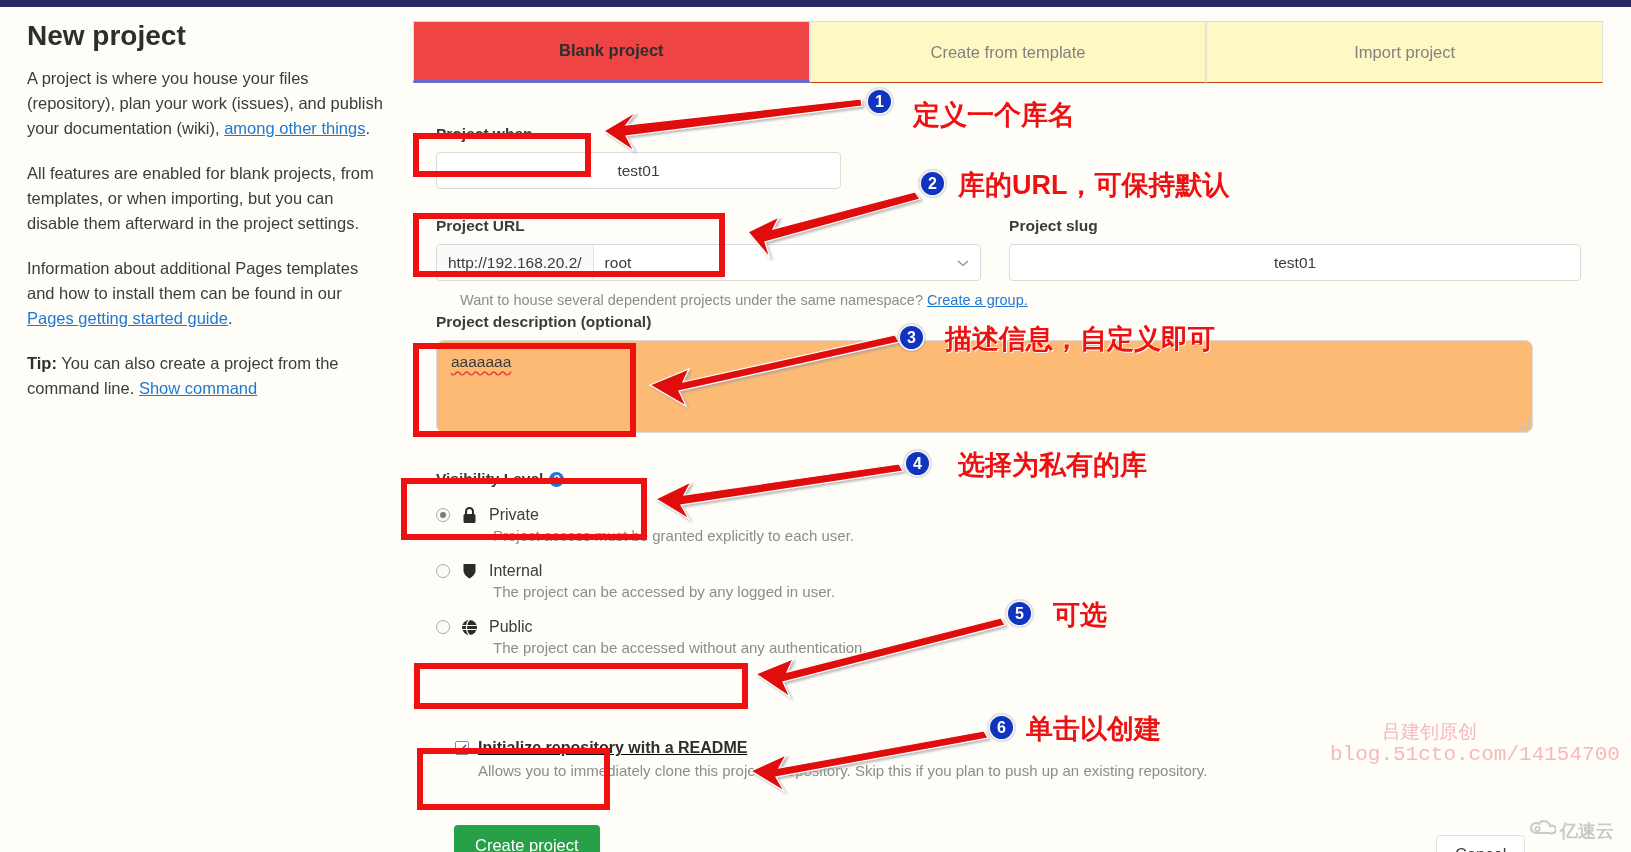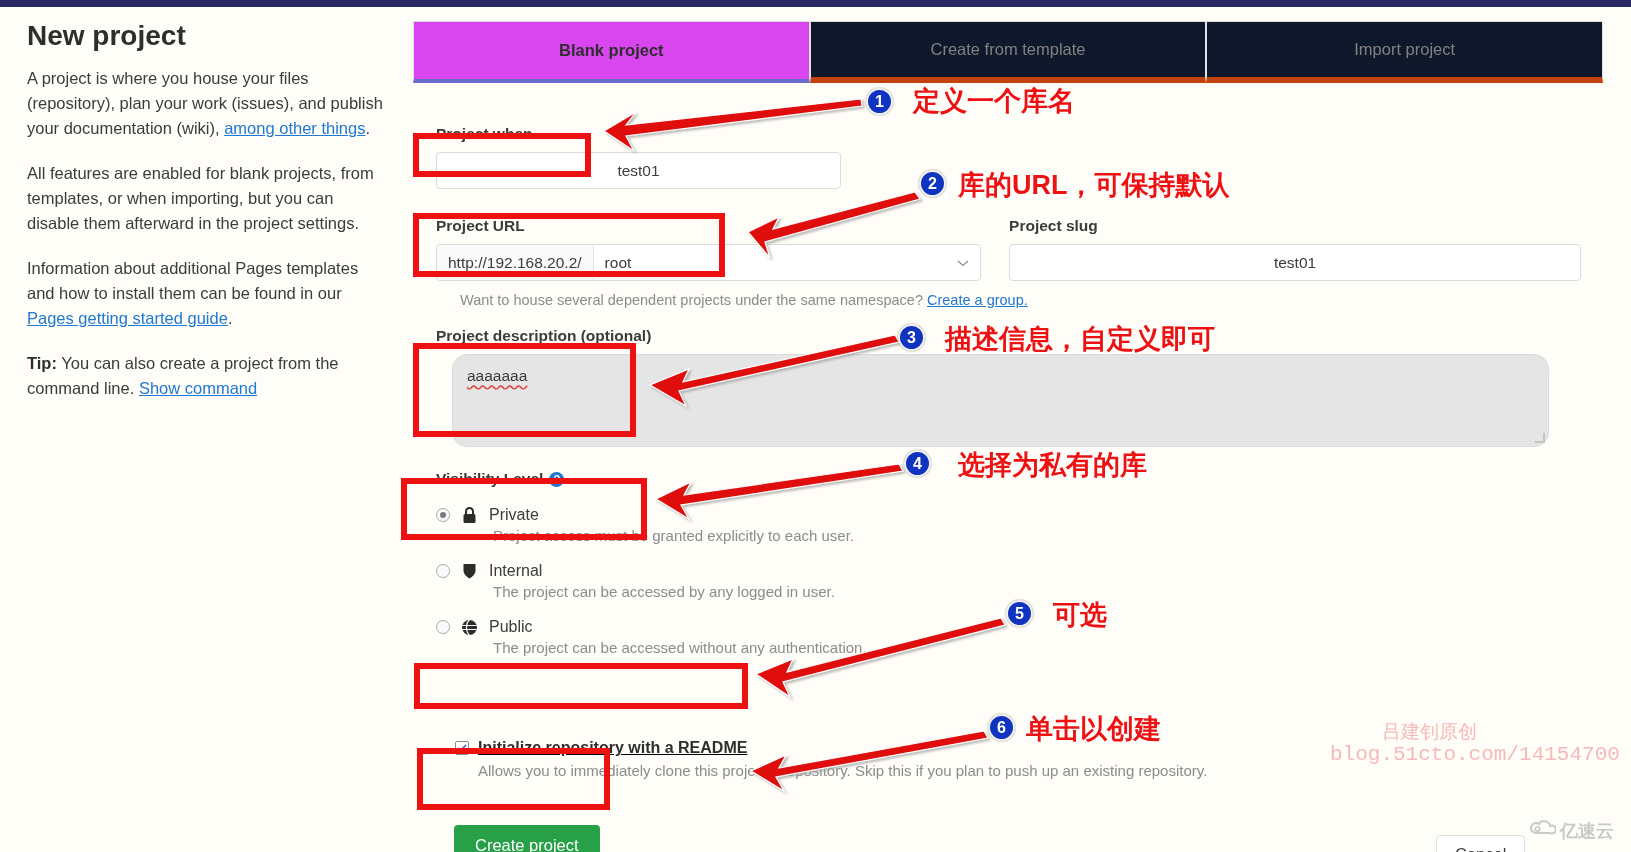--- a/index.html
+++ b/index.html
@@ -60,30 +60,30 @@
     display: flex;
     border-top: 1px solid #dcdcdc;
   }
   .tab {
     flex: 1 1 0;
     display: flex;
     align-items: center;
     justify-content: center;
     font-size: 16.5px;
     color: #828282;
-    background: #0f172a;
+    background: #fef9c3;
     border-left: 1px solid #e2e2e2;
     border-right: 1px solid #e2e2e2;
-    border-bottom: 6px solid #c2410c;
+    border-bottom: 1px solid #c2410c;
     height: 61px;
     cursor: pointer;
   }
   .tab:first-child { border-left: 1px solid #e2e2e2; }
   .tab.active {
-    background: #d946ef;
+    background: #ef4444;
     color: #2e2e2e;
     font-weight: 600;
     border-bottom: 4px solid #6b6bcf;
   }
 
   .form {
     position: absolute;
     left: 0; top: 61px;
     width: 1190px;
   }
@@ -146,36 +146,35 @@
   }
   .caret { color: #8b8b8b; font-size: 12px; }
   .hint {
     margin-top: 11px;
     font-size: 14.5px;
     color: #8c8c8c;
     margin-left: 24px;
   }
 
   
-  .row-desc { position: absolute; left: 23px; top: 245px; width: 1097px; }
+  .row-desc { position: absolute; left: 23px; top: 231px; width: 1097px; }
   .row-desc .field-label { margin-bottom: 9px; }
   .ta-val {
     text-decoration: underline;
     text-decoration-style: wavy;
     text-decoration-color: #e0443e;
     text-underline-offset: 3px;
   }
   .ta-box {
     position: relative;
     width: 100%;
     height: 93px;
     border: 1px solid #dbdbdb;
-    border-radius: 15px;
-    background: #e5e5e5;
-    margin-left: 16px;
+    border-radius: 8px;
+    background: #fdba74;
   }
   .ta-text {
     position: absolute; left: 14px; top: 12px;
     font-size: 15.5px; color: #3c3c3c;
   }
   .ta-resize {
     position: absolute; right: 3px; bottom: 3px;
     width: 10px; height: 10px;
     border-right: 2px solid #c3c3c3;
     border-bottom: 2px solid #c3c3c3;
@@ -456,21 +455,21 @@
 
         <polygon points="899,464 684,495 691,482 656,499 689,519 681,505 903,471" fill="#e01111" stroke="#ffffff" stroke-width="1.2"></polygon>
 
         <polygon points="1001,618 787,672 793,659 756,674 790,697 783,682 1005,625" fill="#e01111" stroke="#ffffff" stroke-width="1.2"></polygon>
 
         <polygon points="984,731 779,768 786,755 751,771 784,791 776,777 988,738" fill="#e01111" stroke="#ffffff" stroke-width="1.2"></polygon>
       </g>
     </svg>
 
     <div class="ann-num" style="left:866px; top:88px;">1</div>
-    <div class="ann-text" style="left:913px; top:83px;">定义一个库名</div>
+    <div class="ann-text" style="left:913px; top:97px;">定义一个库名</div>
 
     <div class="ann-num" style="left:919px; top:170px;">2</div>
     <div class="ann-text" style="left:958px; top:167px;">库的URL，可保持默认</div>
 
     <div class="ann-num" style="left:898px; top:324px;">3</div>
     <div class="ann-text" style="left:945px; top:321px;">描述信息，自定义即可</div>
 
     <div class="ann-num" style="left:904px; top:450px;">4</div>
     <div class="ann-text" style="left:958px; top:447px;">选择为私有的库</div>
 

